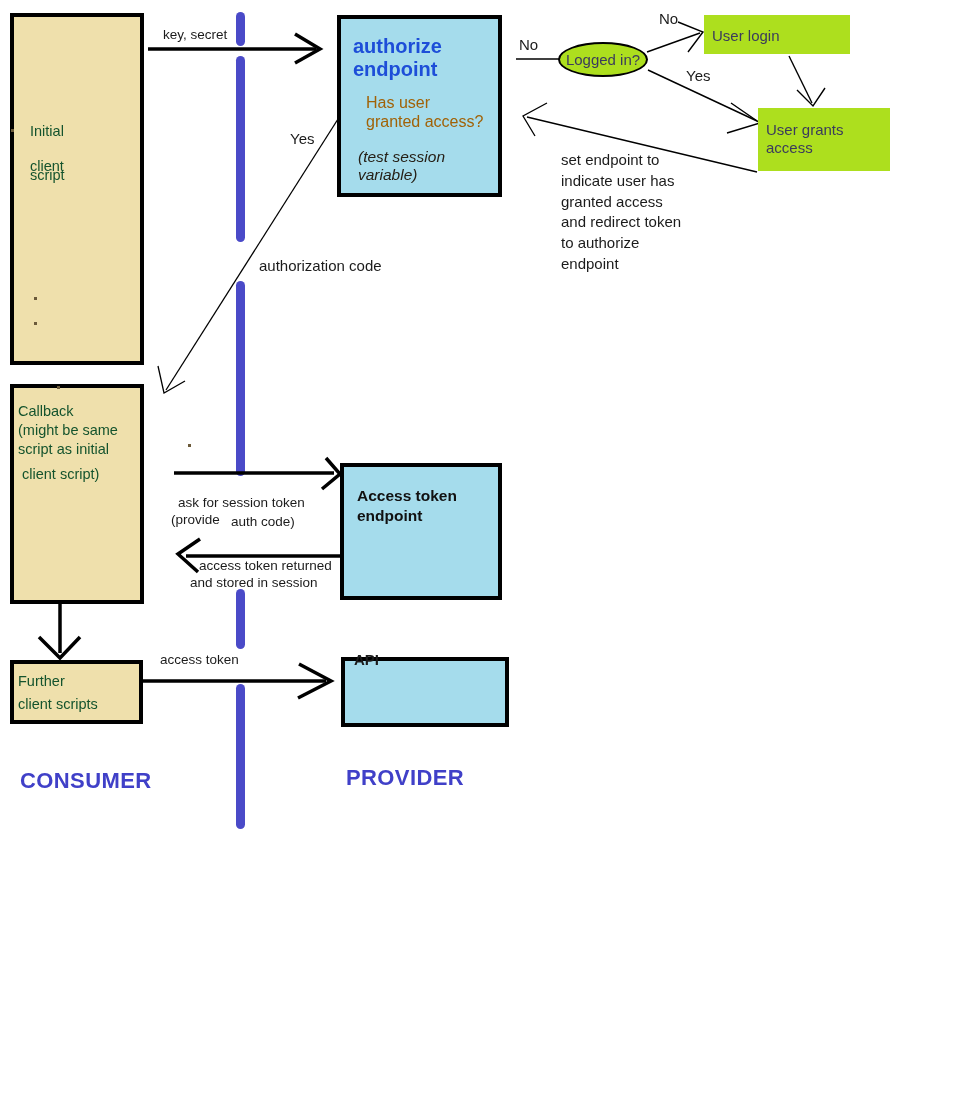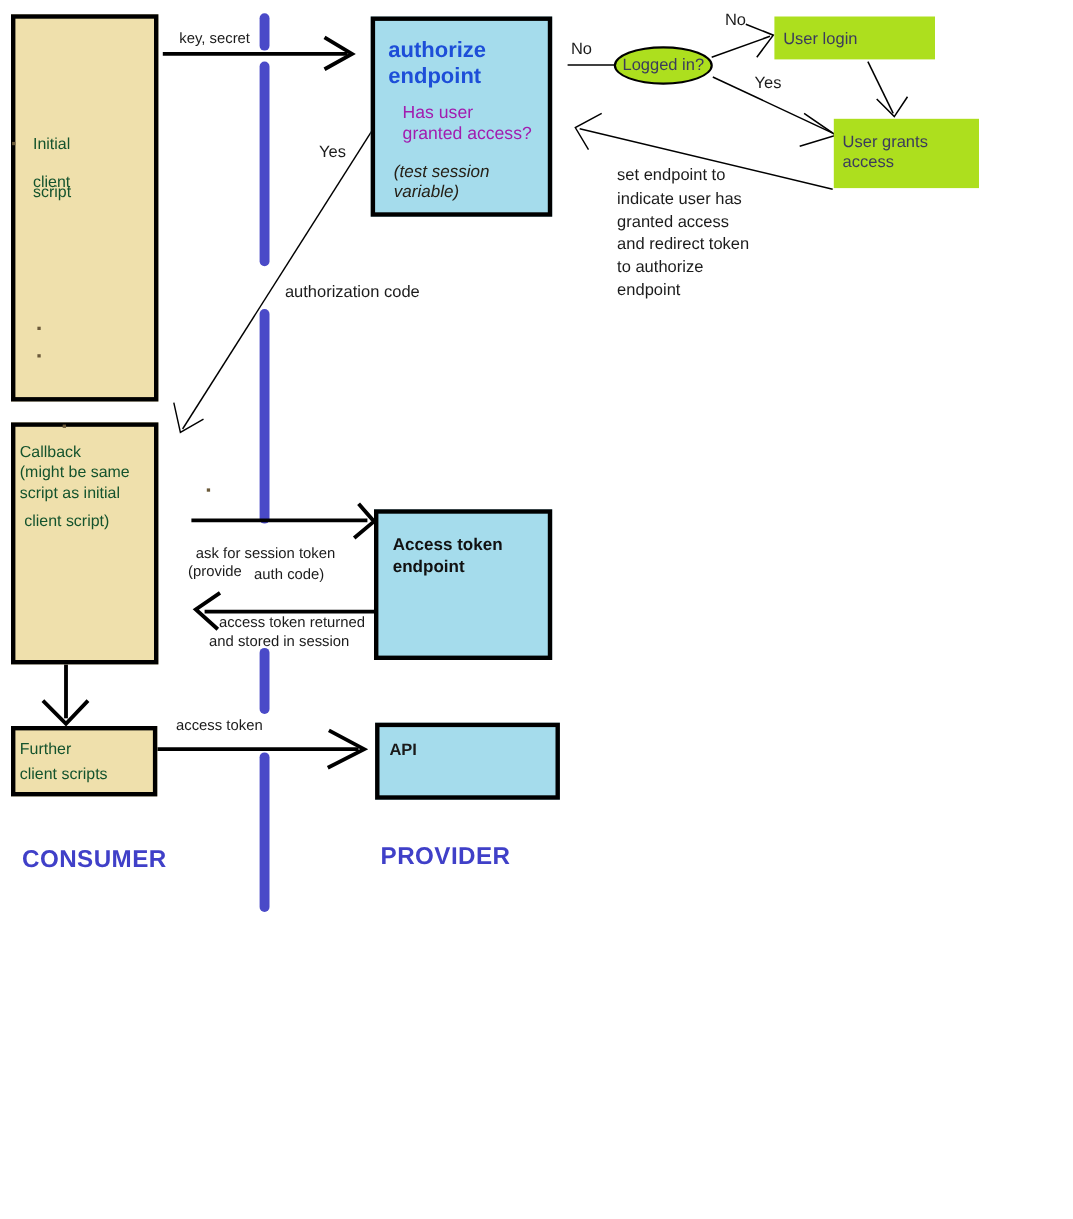--- a/index.html
+++ b/index.html
@@ -51,21 +51,21 @@
   }
   .blue-head-sm {
     font-weight: bold;
     font-size: 15.5px;
     line-height: 20px;
     color: #111111;
   }
   .blue-sub {
     font-size: 16px;
     line-height: 20px;
-    color: #a21caf;
+    color: #a16207;
   }
   .blue-ital {
     font-size: 15.5px;
     font-style: italic;
     line-height: 19px;
     color: #262017;
   }
   .api-txt {
     font-size: 15px;
     font-weight: bold;
@@ -215,21 +215,21 @@
   <div class="lbl blue-sub" style="left:366px; top:93px;">Has user</div>
   <div class="lbl blue-sub" style="left:366px; top:112px;">granted access?</div>
   <div class="lbl blue-ital" style="left:358px; top:147px;">(test session</div>
   <div class="lbl blue-ital" style="left:358px; top:165px;">variable)</div>
 
   <div class="box box-blue" style="left:340px; top:463px; width:162px; height:137px;"></div>
   <div class="lbl blue-head-sm" style="left:357px; top:486px;">Access token</div>
   <div class="lbl blue-head-sm" style="left:357px; top:506px;">endpoint</div>
 
   <div class="box box-blue" style="left:341px; top:657px; width:168px; height:70px;"></div>
-  <div class="lbl api-txt" style="left:354px; top:673px;">API</div>
+  <div class="lbl api-txt" style="left:354px; top:651px;">API</div>
 
   <div class="ellipse" style="left:558px; top:42px; width:90px; height:35px;text-align:right;">
     <span>Logged in?</span>
   </div>
 
   <div class="box box-green" style="left:704px; top:15px; width:146px; height:39px;"></div>
   <div class="lbl green-txt" style="left:712px; top:26px;">User login</div>
 
   <div class="box box-green" style="left:758px; top:108px; width:132px; height:63px;"></div>
   <div class="lbl green-txt" style="left:766px; top:120px;">User grants</div>

